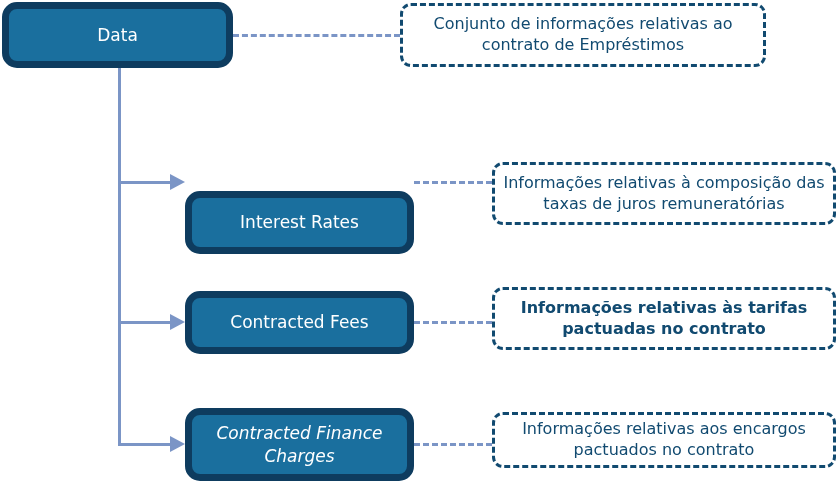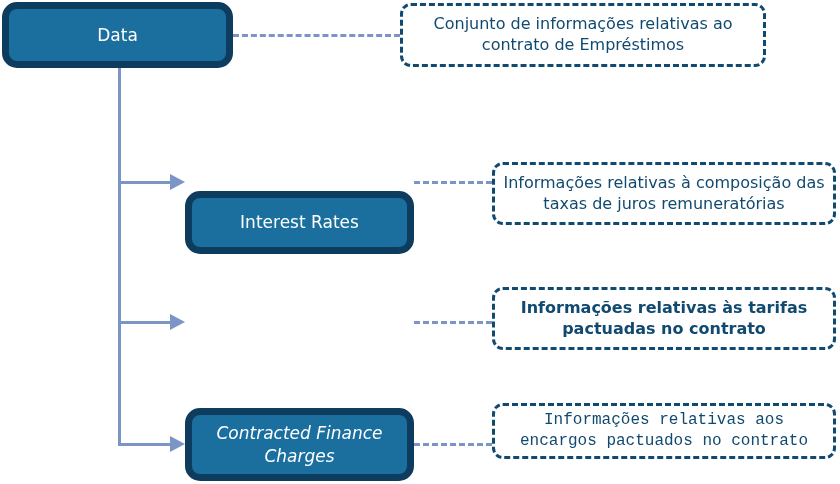--- a/index.html
+++ b/index.html
@@ -76,28 +76,31 @@
   <div class="node" style="left:185px;top:151px;width:229px;height:63px;margin-top:40px;">
     <span>Interest Rates</span>
   </div>
   <div class="hdash" style="left:414px;top:181px;width:78px;"></div>
   <div class="note" style="left:492px;top:162px;width:344px;height:63px;">
     <span>Informações relativas à composição das taxas de juros remuneratórias</span>
   </div>
 
   <div class="hline" style="left:118px;top:321px;width:53px;"></div>
   <div class="arrow" style="left:170px;top:314px;"></div>
+  <div class="node" style="left:185px;top:291px;width:229px;height:63px;">
+    <span>Contracted Fees</span>
+  </div>
   <div class="hdash" style="left:414px;top:321px;width:78px;"></div>
   <div class="note" style="left:492px;top:287px;width:344px;height:63px;font-weight:bold;">
     <span>Informações relativas às tarifas pactuadas no contrato</span>
   </div>
 
   <div class="hline" style="left:118px;top:443px;width:53px;"></div>
   <div class="arrow" style="left:170px;top:436px;"></div>
   <div class="node" style="left:185px;top:408px;width:229px;height:73px;font-style:italic;">
     <span>Contracted Finance Charges</span>
   </div>
   <div class="hdash" style="left:414px;top:443px;width:78px;"></div>
-  <div class="note" style="left:492px;top:403px;width:344px;height:56px;font-family:Liberation Mono, monospace;">
+  <div class="note" style="left:492px;top:412px;width:344px;height:56px;">
     <span>Informações relativas aos encargos pactuados no contrato</span>
   </div>
 
 </div>
 
 </body></html>

